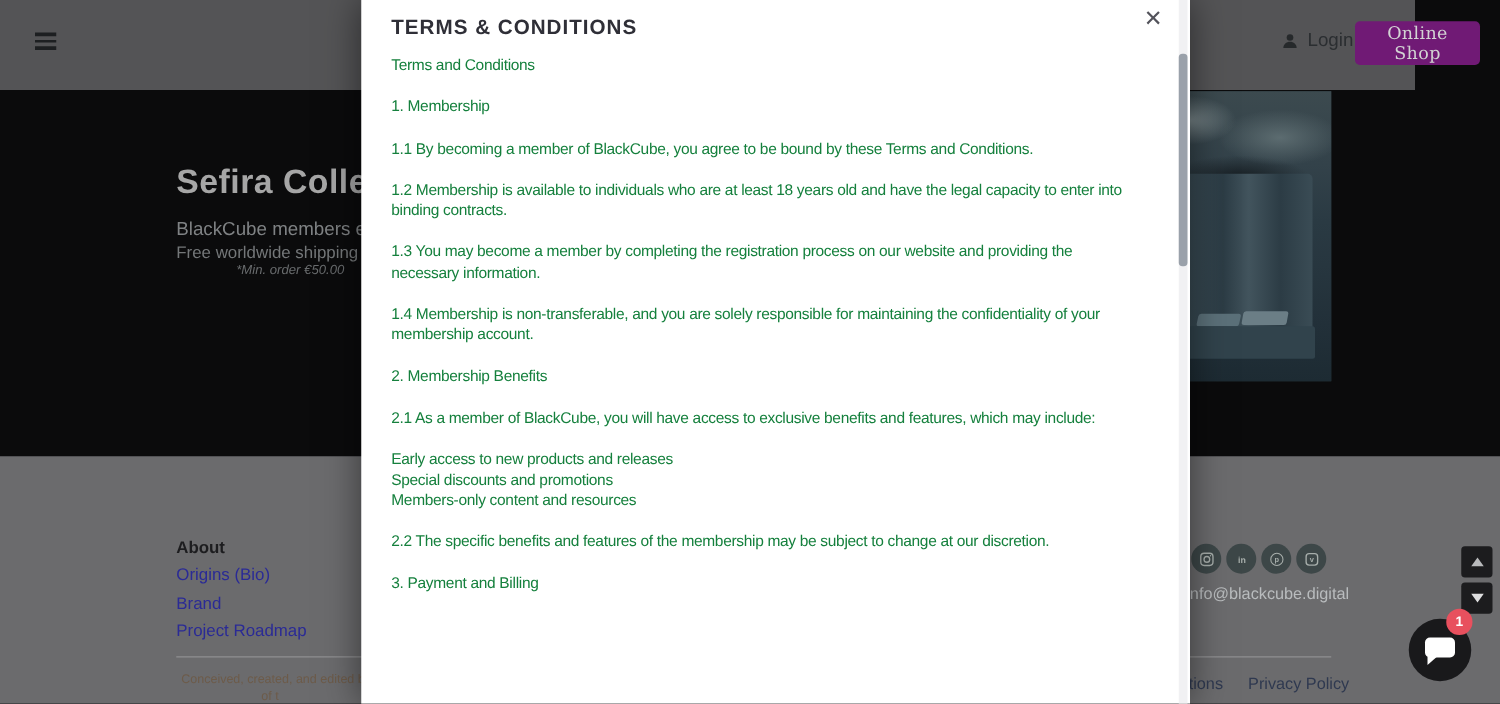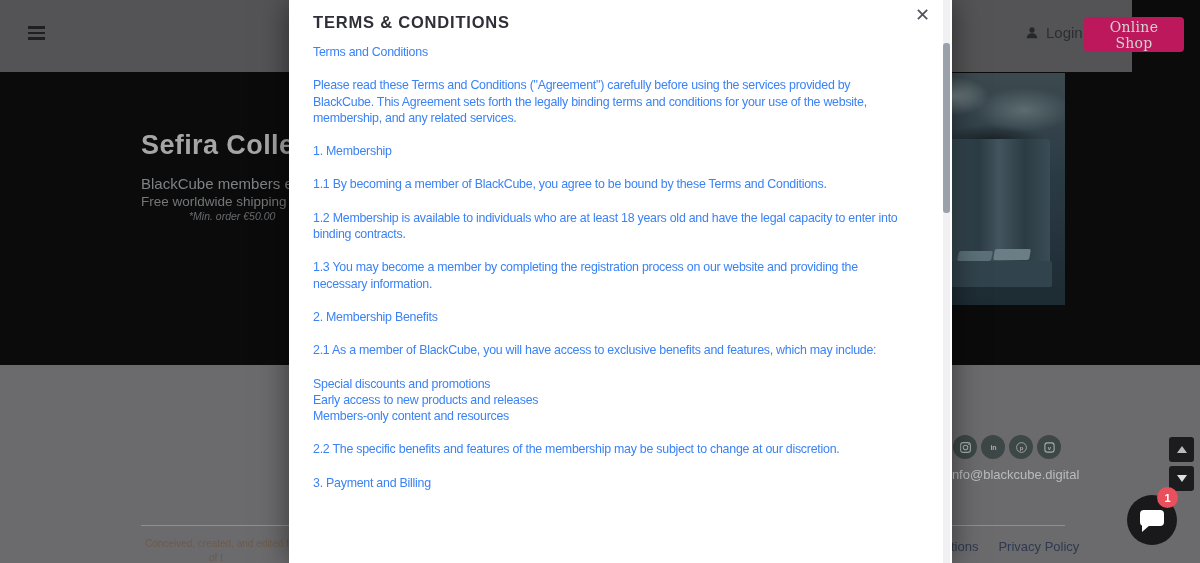--- a/index.html
+++ b/index.html
@@ -6,21 +6,21 @@
   #stage{position:relative;width:1200px;height:563px;overflow:hidden;
          font-family:"Liberation Sans",sans-serif;}
 
   
   .site-header{position:absolute;left:0;top:0;width:1132px;height:72px;background:#545456;}
   .hamburger{position:absolute;left:28px;top:26px;width:17px;height:15px;cursor:pointer;}
   .hamburger span{display:block;width:17px;height:2.6px;background:#1d1f21;margin-bottom:3px;}
   .login{position:absolute;left:1024px;top:24px;display:flex;align-items:center;gap:6px;
          color:#2b2e31;font-size:15px;cursor:pointer;}
   .login svg{width:16px;height:16px;fill:#26292b;}
-  .shop-btn{position:absolute;left:1084px;top:17px;width:100px;height:35px;background:#be185d;
+  .shop-btn{position:absolute;left:1084px;top:17px;width:100px;height:35px;background:#701a75;
             border:none;border-radius:4px;color:#d2d3d3;font-family:"DejaVu Serif",serif;
             font-size:14px;letter-spacing:.3px;cursor:pointer;}
 
   
   .hero{position:absolute;left:0;top:72px;width:1200px;height:293px;background:#0b0b0c;}
   .hero-eyebrow{position:absolute;left:141px;top:34px;font-size:19px;color:#85878a;letter-spacing:.4px;}
   .hero-title{position:absolute;left:141px;top:58px;font-size:27px;font-weight:bold;
               color:#a6a6a6;letter-spacing:.4px;}
   .hero-members{position:absolute;left:141px;top:103px;font-size:15px;color:#7f8284;}
   .hero-shipping{position:absolute;left:141px;top:122px;font-size:13.5px;color:#747779;}
@@ -82,21 +82,21 @@
 
   
   .modal{position:absolute;left:289px;top:0;width:663px;height:563px;background:#ffffff;
          box-shadow:0 0 28px rgba(0,0,0,.5);}
   .modal-close{position:absolute;right:20px;top:4px;font-size:18px;color:#53535b;cursor:pointer;
                background:none;border:none;line-height:1;padding:2px;}
   .modal-title{position:absolute;left:24px;top:13px;font-size:16.5px;font-weight:bold;
                letter-spacing:.8px;color:#2f2f37;margin:0;}
   .modal-body{position:absolute;left:24px;top:44px;width:590px;}
   .mpara{margin:0 0 17px 0;font-size:12.4px;line-height:16.3px;letter-spacing:-0.25px;
-         color:#3b82f6;}
+         color:#15803d;}
   .mpara.tight{margin-bottom:0;}
   .modal-scrollbar{position:absolute;right:2px;top:0;width:7px;height:563px;background:#f1f1f3;}
   .modal-thumb{position:absolute;left:0;top:43px;width:7px;height:170px;background:#9aa1aa;
                border-radius:3px;cursor:pointer;}
 </style>
 </head>
 <body>
 
 <div id="stage">
 
@@ -124,20 +124,28 @@
       <svg viewBox="0 0 24 24">
           <circle cx="12" cy="7.5" r="4"></circle>
           <path d="M4 20c0-4.4 3.6-7.5 8-7.5s8 3.1 8 7.5z"></path>
         </svg>
       <span>Login</span>
     </div>
     <button class="shop-btn">Online Shop</button>
   </div>
 
   <div class="site-footer">
+    <div class="about-col">
+      <p class="about-heading">About</p>
+      <ul class="about-links">
+          <li><a>Origins (Bio)</a></li>
+          <li><a>Brand</a></li>
+          <li><a>Project Roadmap</a></li>
+        </ul>
+    </div>
     <div class="footer-divider"></div>
     <div class="credits1">Conceived, created, and edited b</div>
     <div class="credits2">of t</div>
     <div class="social-row">
         <div class="social-circle">
           <svg viewBox="0 0 24 24" fill="#a7aeab">
             <path d="M22 5.9c-.7.3-1.5.6-2.3.7.8-.5 1.5-1.3 1.8-2.2-.8.5-1.7.8-2.6 1a4.1 4.1 0 0 0-7 3.7A11.6 11.6 0 0 1 3.4 4.8a4.1 4.1 0 0 0 1.3 5.5c-.7 0-1.3-.2-1.9-.5v.1c0 2 1.4 3.6 3.3 4a4.2 4.2 0 0 1-1.9.1 4.1 4.1 0 0 0 3.8 2.9A8.2 8.2 0 0 1 2 18.6a11.6 11.6 0 0 0 6.3 1.9c7.5 0 11.7-6.3 11.7-11.7v-.5c.8-.6 1.5-1.3 2-2.1z"></path>
           </svg>
         </div>
         <div class="social-circle">
@@ -190,29 +198,29 @@
     <div class="chat-bubble"></div>
     <div class="chat-tail"></div>
   </div>
   <div class="chat-badge">1</div>
 
   <div class="modal">
     <h1 class="modal-title">TERMS &amp; CONDITIONS</h1>
     <button class="modal-close">✕</button>
     <div class="modal-body">
         <p class="mpara">Terms and Conditions</p>
-        <p class="mpara">Please read these Terms and Conditions ("Agreement") carefully before using the services provided by BlackCube. This Agreement sets forth the legally binding terms and conditions for your use of the website, membership, and any related services.</p>
         <p class="mpara">1. Membership</p>
         <p class="mpara">1.1 By becoming a member of BlackCube, you agree to be bound by these Terms and Conditions.</p>
         <p class="mpara">1.2 Membership is available to individuals who are at least 18 years old and have the legal capacity to enter into binding contracts.</p>
         <p class="mpara">1.3 You may become a member by completing the registration process on our website and providing the necessary information.</p>
+        <p class="mpara">1.4 Membership is non-transferable, and you are solely responsible for maintaining the confidentiality of your membership account.</p>
         <p class="mpara">2. Membership Benefits</p>
         <p class="mpara">2.1 As a member of BlackCube, you will have access to exclusive benefits and features, which may include:</p>
+        <p class="mpara tight">Early access to new products and releases</p>
         <p class="mpara tight">Special discounts and promotions</p>
-        <p class="mpara tight">Early access to new products and releases</p>
         <p class="mpara">Members-only content and resources</p>
         <p class="mpara">2.2 The specific benefits and features of the membership may be subject to change at our discretion.</p>
         <p class="mpara">3. Payment and Billing</p>
       </div>
     <div class="modal-scrollbar">
       <div class="modal-thumb"></div>
     </div>
   </div>
 
 </div>

